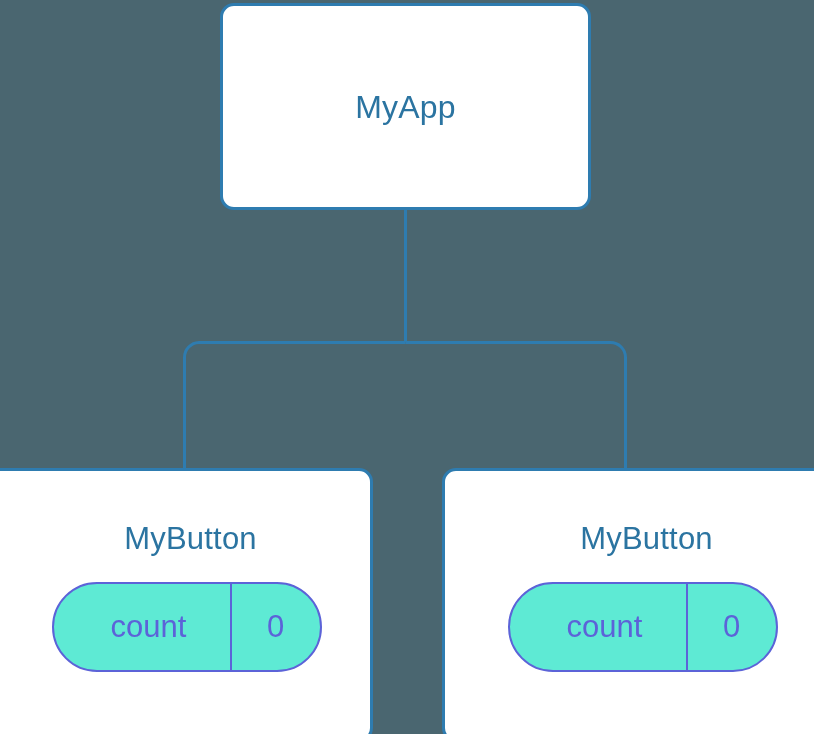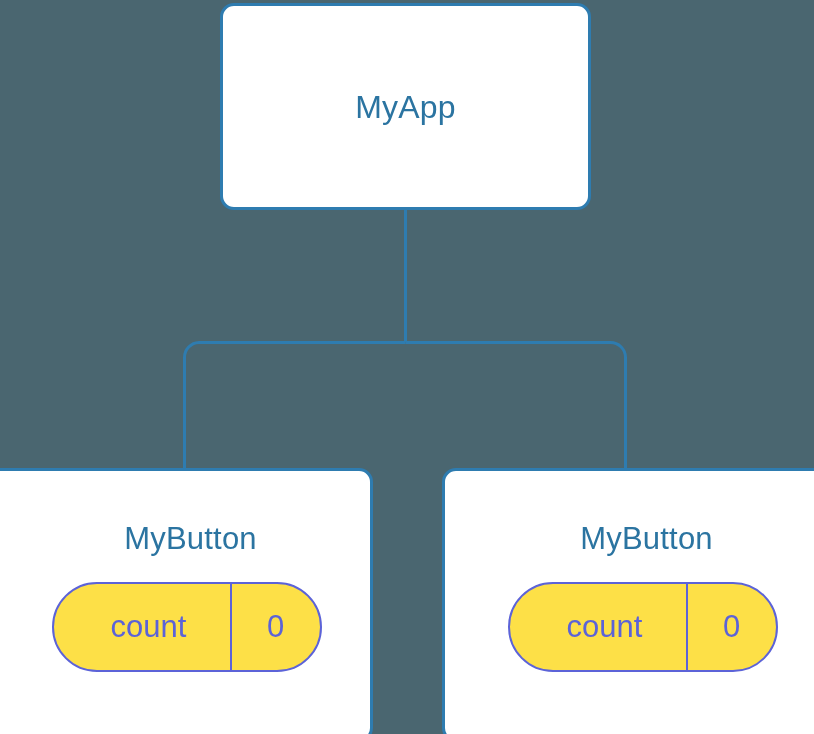--- a/index.html
+++ b/index.html
@@ -85,21 +85,21 @@
   
   .state-pill {
     position: relative;
     margin-top: 28px;
     margin-left: 14px;
     height: 90px;
     display: flex;
     align-items: stretch;
     border: 2px solid #5c63d8;
     border-radius: 45px;
-    background: #fde047;
+    background: #5eead4;
     box-sizing: border-box;
     overflow: hidden;
   }
 
   .pill-key,
   .pill-value {
     display: flex;
     align-items: center;
     justify-content: center;
     color: #5c63d8;

